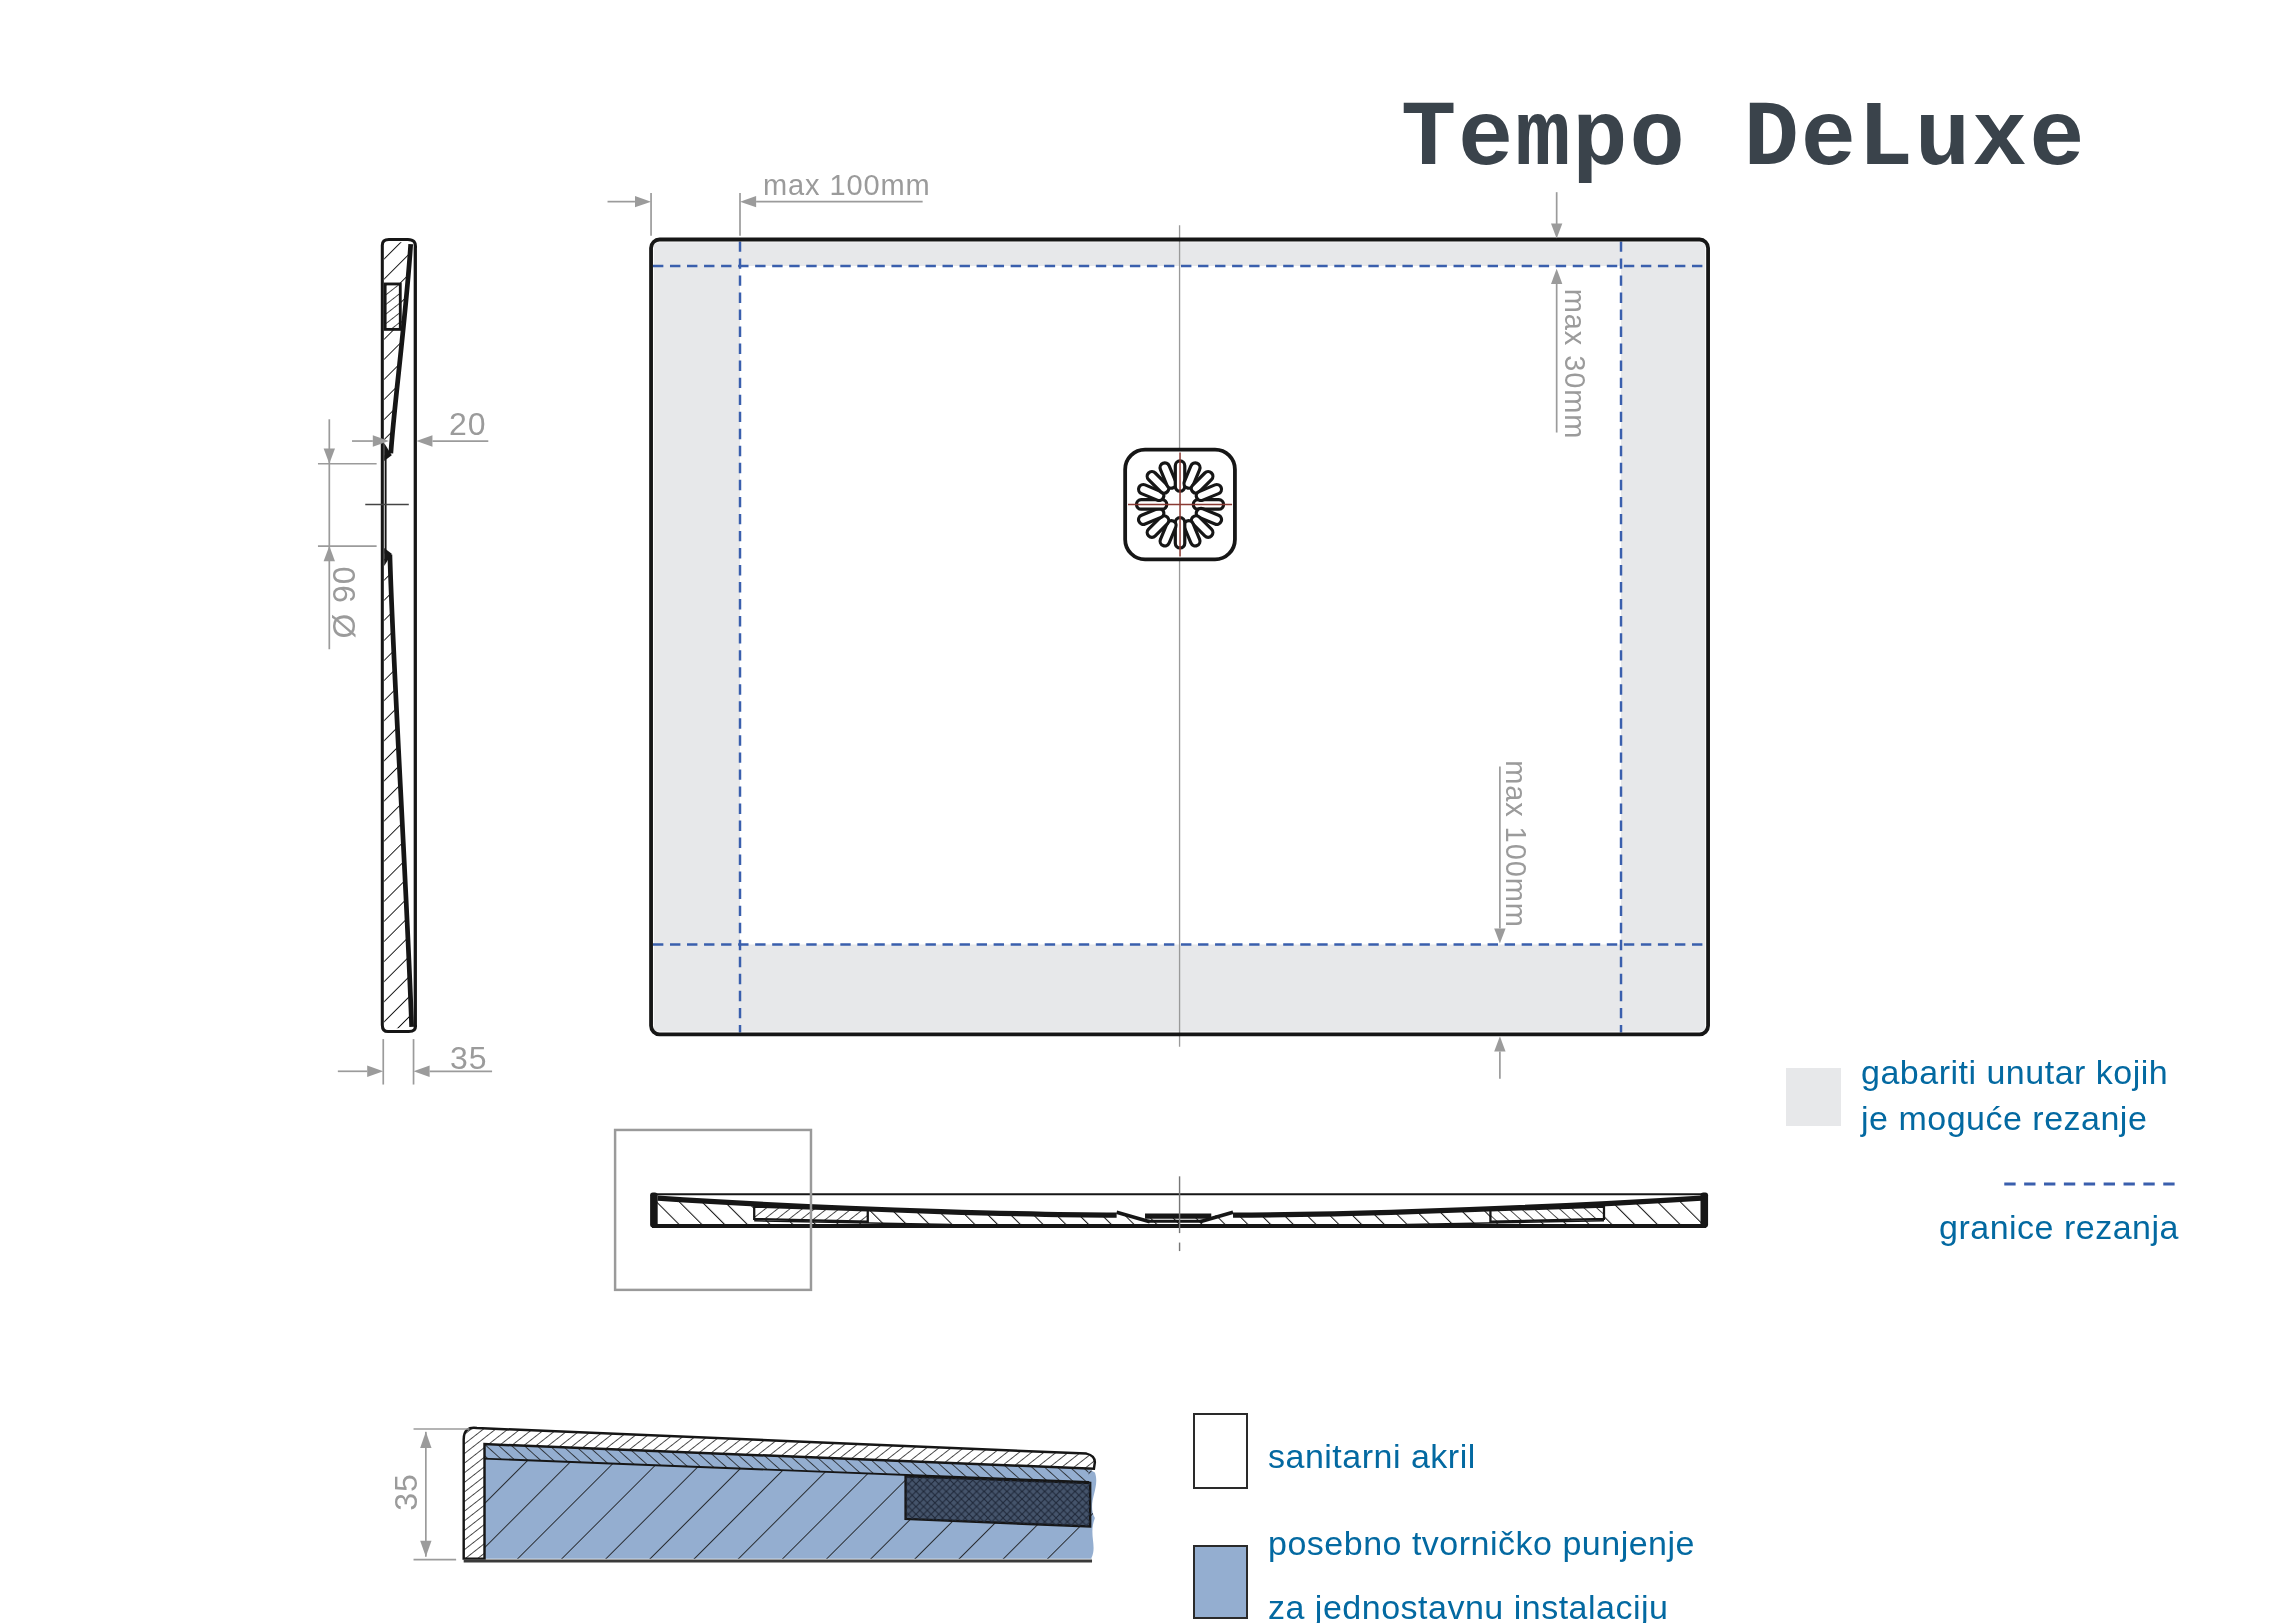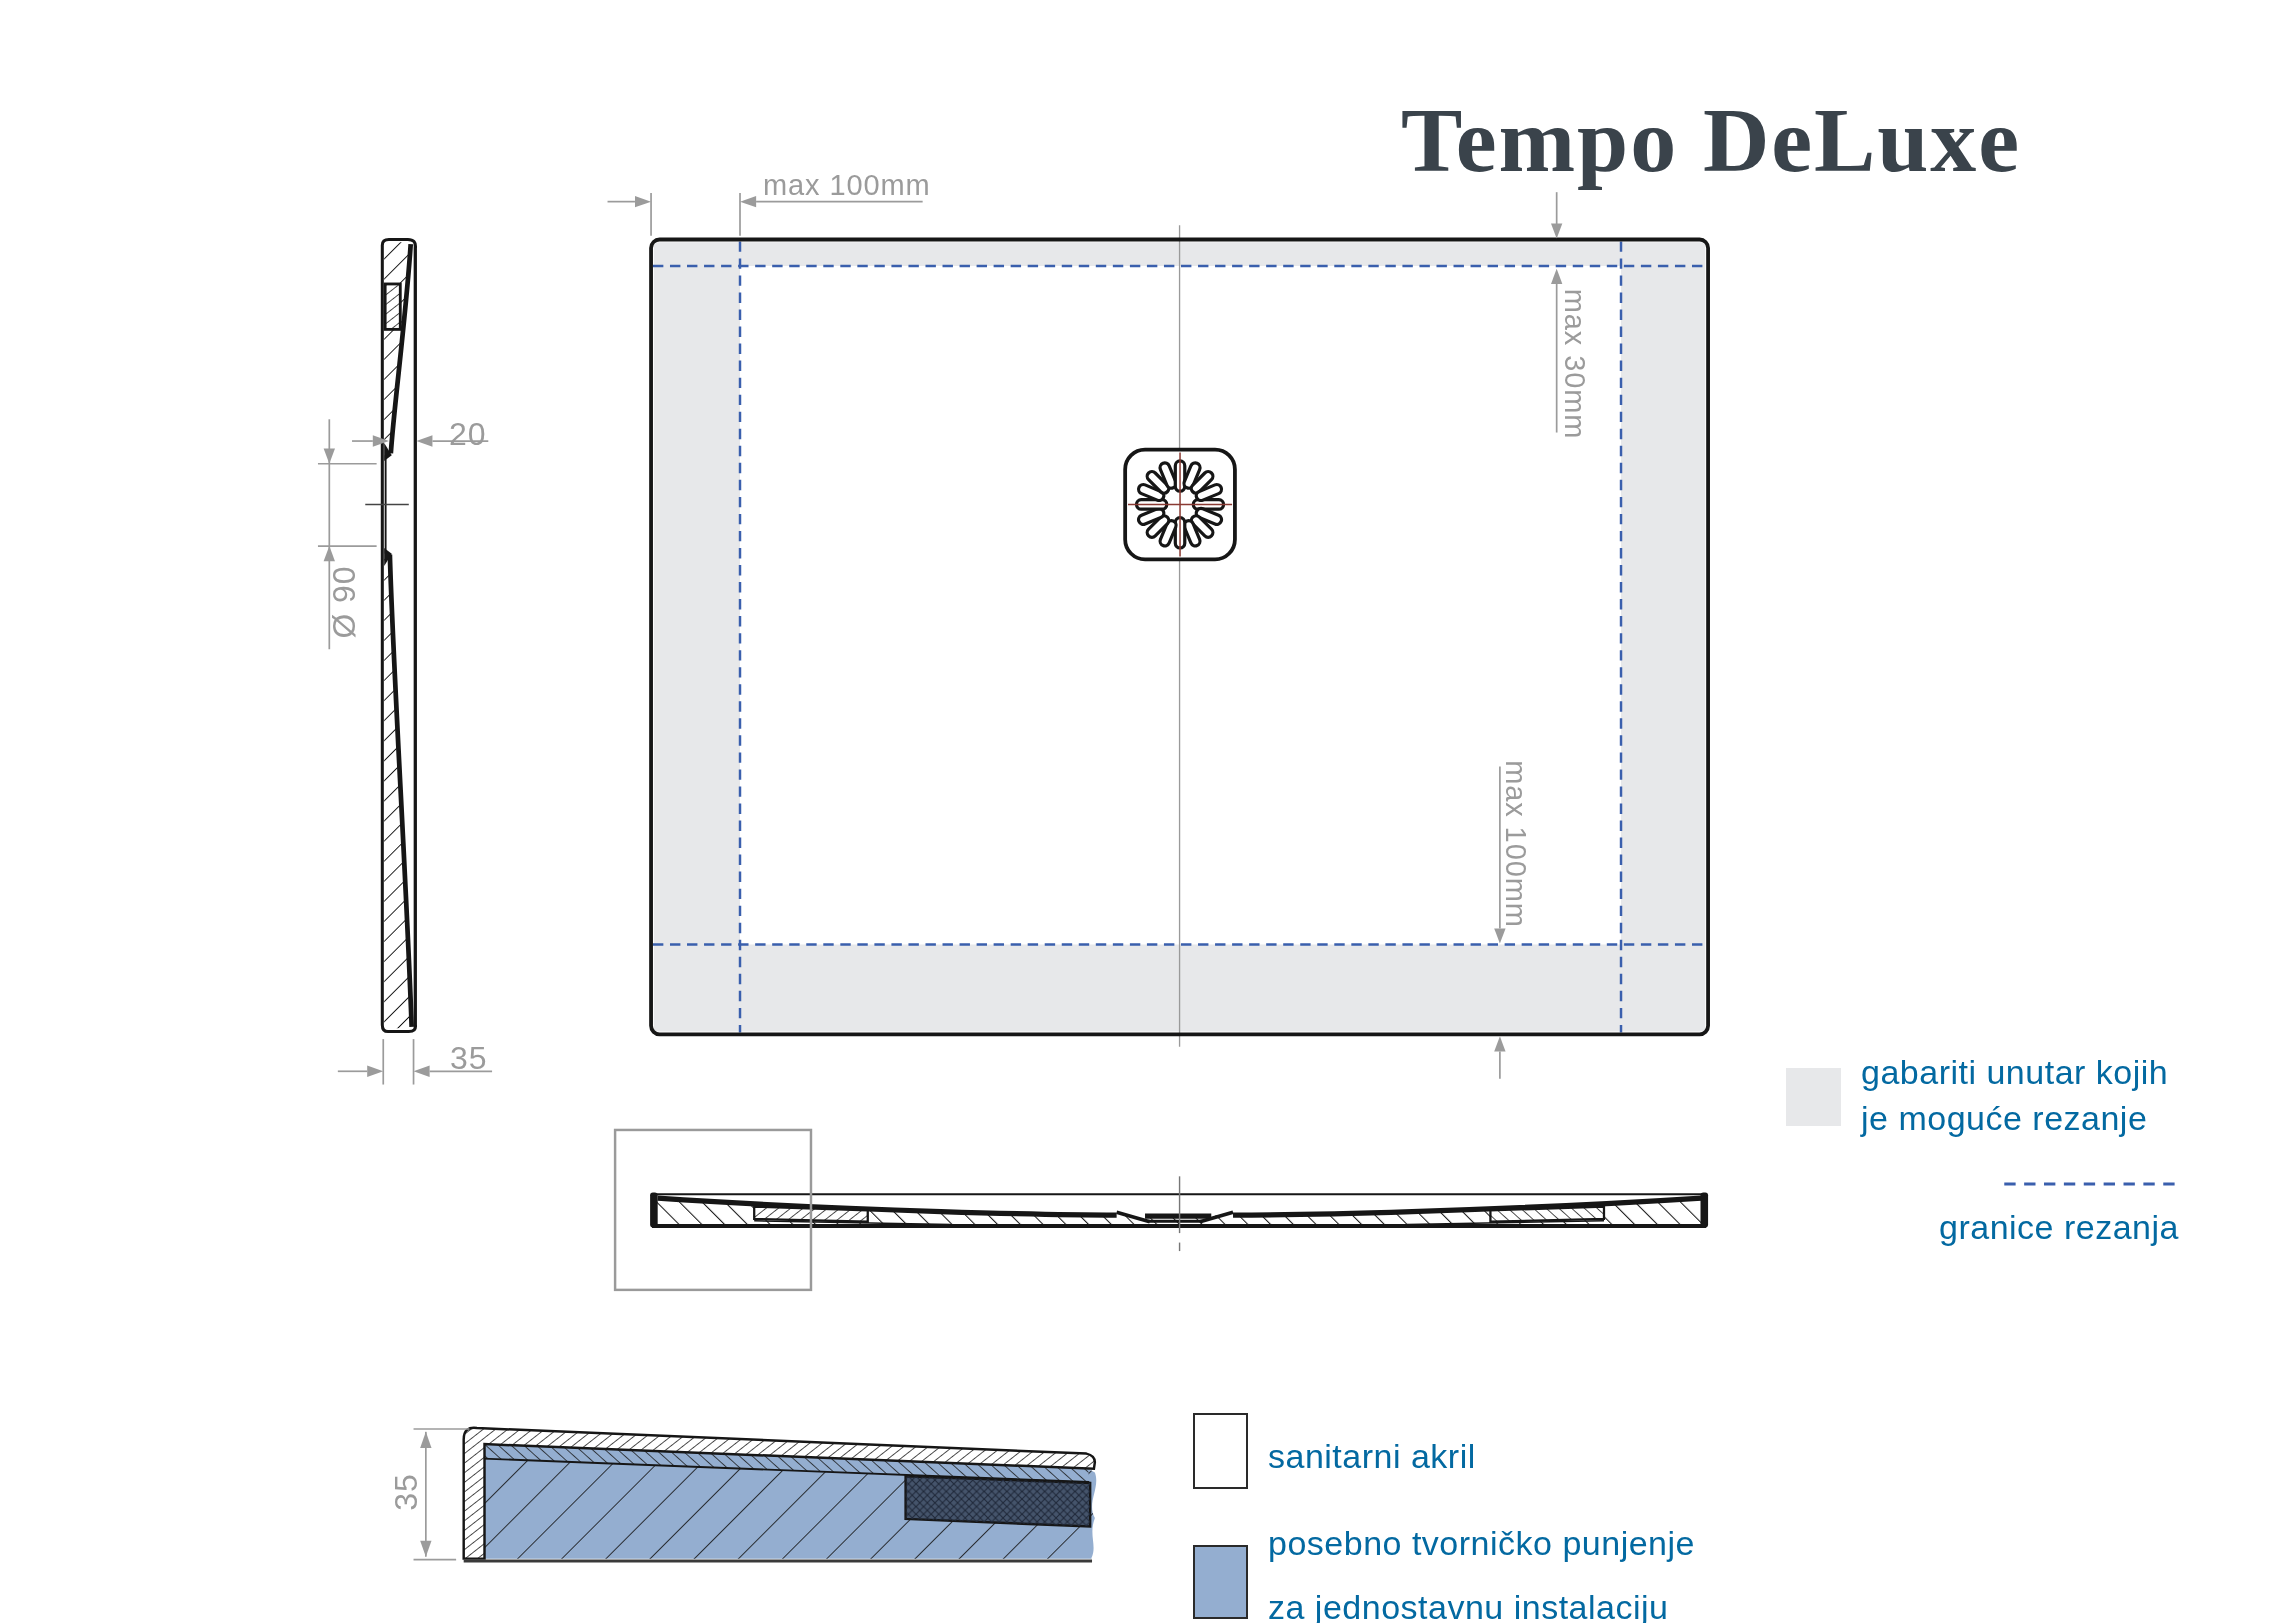--- a/index.html
+++ b/index.html
@@ -4,21 +4,21 @@
 <style>
   html,body{margin:0;padding:0;background:#ffffff;}
   #canvas{position:relative;width:2291px;height:1624px;background:#ffffff;overflow:hidden;
           font-family:"Liberation Sans", sans-serif;}
   #drawing{position:absolute;left:0;top:0;}
   .txt{position:absolute;white-space:nowrap;color:#9b9b9b;line-height:1;}
   .dim{font-size:29px;letter-spacing:0.9px;color:#9b9b9b;}
   .dim-big{font-size:32px;letter-spacing:0.9px;color:#9b9b9b;}
   .rot90{transform:translate(-50%,-50%) rotate(90deg);transform-origin:center;}
   .rotm90{transform:translate(-50%,-50%) rotate(-90deg);transform-origin:center;}
-  .title{position:absolute;left:1401px;top:87px;font-family:Liberation Serif, serif;
+  .title{position:absolute;left:1401px;top:87px;font-family:Liberation Mono, monospace;
          font-weight:bold;font-size:92px;letter-spacing:1.9px;color:#3a434b;white-space:nowrap;}
   .legend-text{color:#0369a1;font-size:34px;letter-spacing:0.5px;line-height:46px;}
   .swatch{position:absolute;box-sizing:border-box;}
 </style>
 </head>
 <body>
 
 <div id="canvas">
 
   <svg id="drawing" width="2291" height="1624" viewBox="0 0 2421 1716">
@@ -223,21 +223,21 @@
 
     <line x1="2118" y1="1251" x2="2302" y2="1251" stroke="#3a5fad" stroke-width="3.2" stroke-dasharray="12,9"></line>
   </svg>
 
   <div class="title">Tempo DeLuxe</div>
 
   <div class="txt dim" style="left:763px;top:171px;">max 100mm</div>
   <div class="txt dim rot90" style="left:1574px;top:364px;">max 30mm</div>
   <div class="txt dim rot90" style="left:1515px;top:844px;">max 100mm</div>
 
-  <div class="txt dim-big" style="left:449px;top:418px;">20</div>
+  <div class="txt dim-big" style="left:449px;top:408px;">20</div>
   <div class="txt dim-big rotm90" style="left:344px;top:602px;">Ø 90</div>
   <div class="txt dim-big" style="left:450px;top:1042px;">35</div>
   <div class="txt dim-big rotm90" style="left:406px;top:1492px;">35</div>
 
   <div class="swatch" style="left:1786px;top:1068px;width:55px;height:58px;background:#e7e8ea;"></div>
   <div class="txt legend-text" style="left:1861px;top:1049px;">gabariti unutar kojih</div>
   <div class="txt legend-text" style="left:1861px;top:1095px;text-align:center;">je moguće rezanje</div>
 
   <div class="txt legend-text" style="left:2179px;top:1204px;transform:translateX(-100%);">granice rezanja</div>
 

